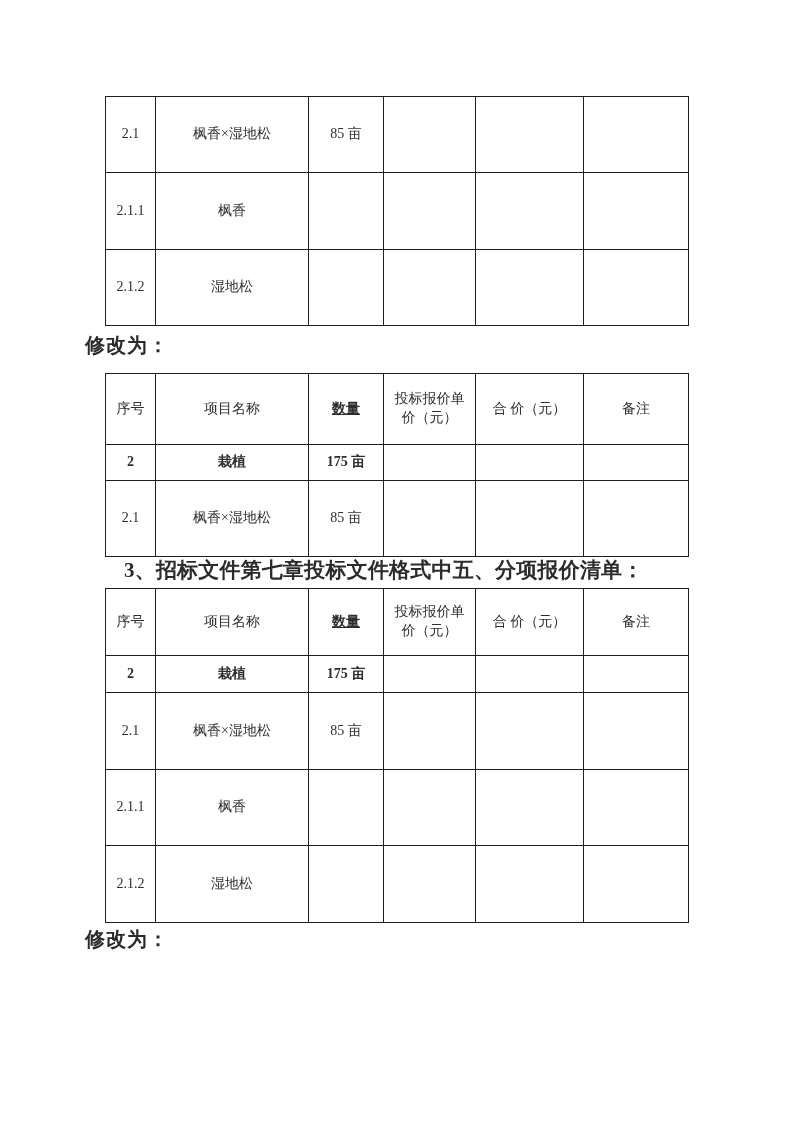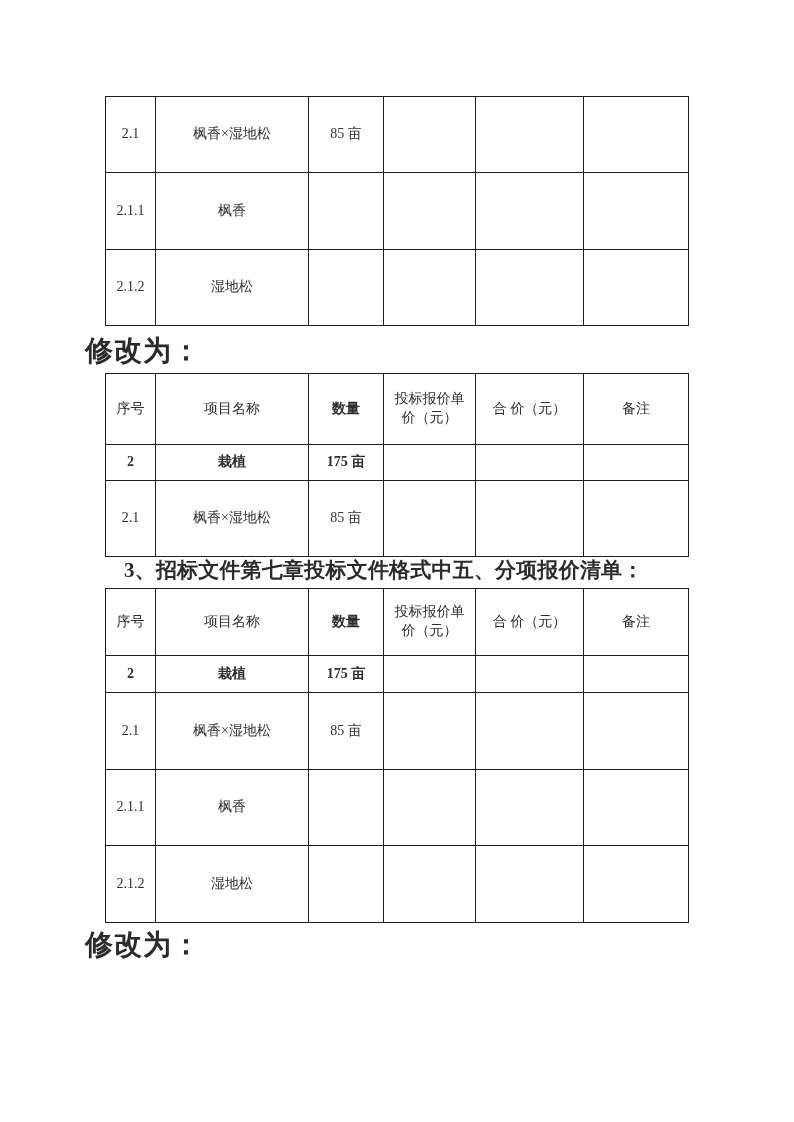--- a/index.html
+++ b/index.html
@@ -29,31 +29,31 @@
   col.c-total{width:108px;}
   col.c-remark{width:105px;}
 
   tr.row-75 td{height:75px;}
   tr.row-76 td{height:76px;}
   tr.hdr-70 td{height:70px;}
   tr.hdr-66 td{height:66px;}
   tr.row-35 td{height:35px;}
   tr.row-36 td{height:36px;}
 
-  td.qty-hdr{font-weight:bold;}
+  td.qty-hdr{font-weight:bold;text-decoration:underline;}
   tr.bold-row td{font-weight:bold;}
   td.unit-hdr{line-height:2.15;}
 
   .heading{
     position:absolute;
     font-weight:bold;
     white-space:nowrap;
     color:#2b2b2b;
   }
-  .modify-label{left:85px;font-size:28px;letter-spacing:1px;}
+  .modify-label{left:85px;font-size:20px;letter-spacing:1px;}
   .section-heading{left:124px;top:556px;font-size:21px;letter-spacing:0.2px;}
   #modify-1{top:332px;}
   #modify-2{top:926px;}
 </style>
 </head>
 <body>
 
 <div class="page">
 
   <table class="doc-table" style="top:96px;">

